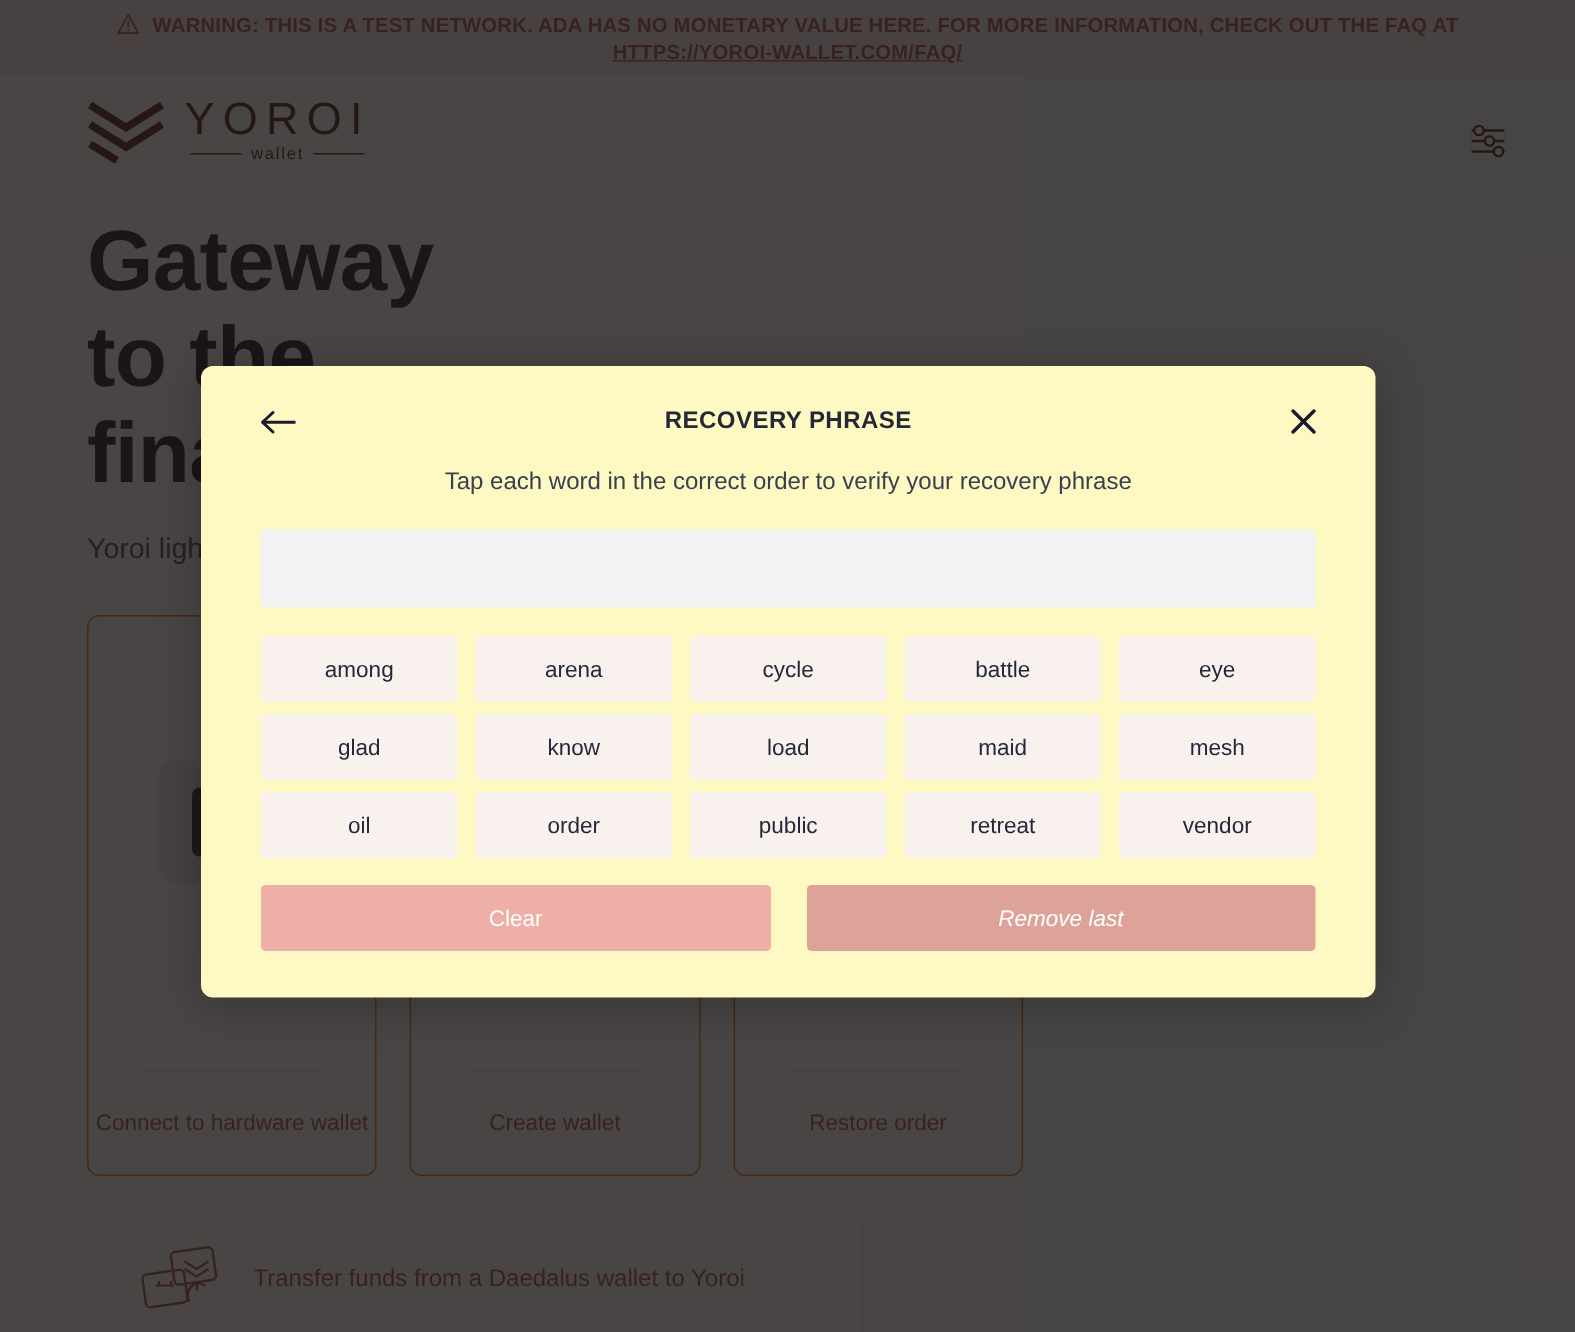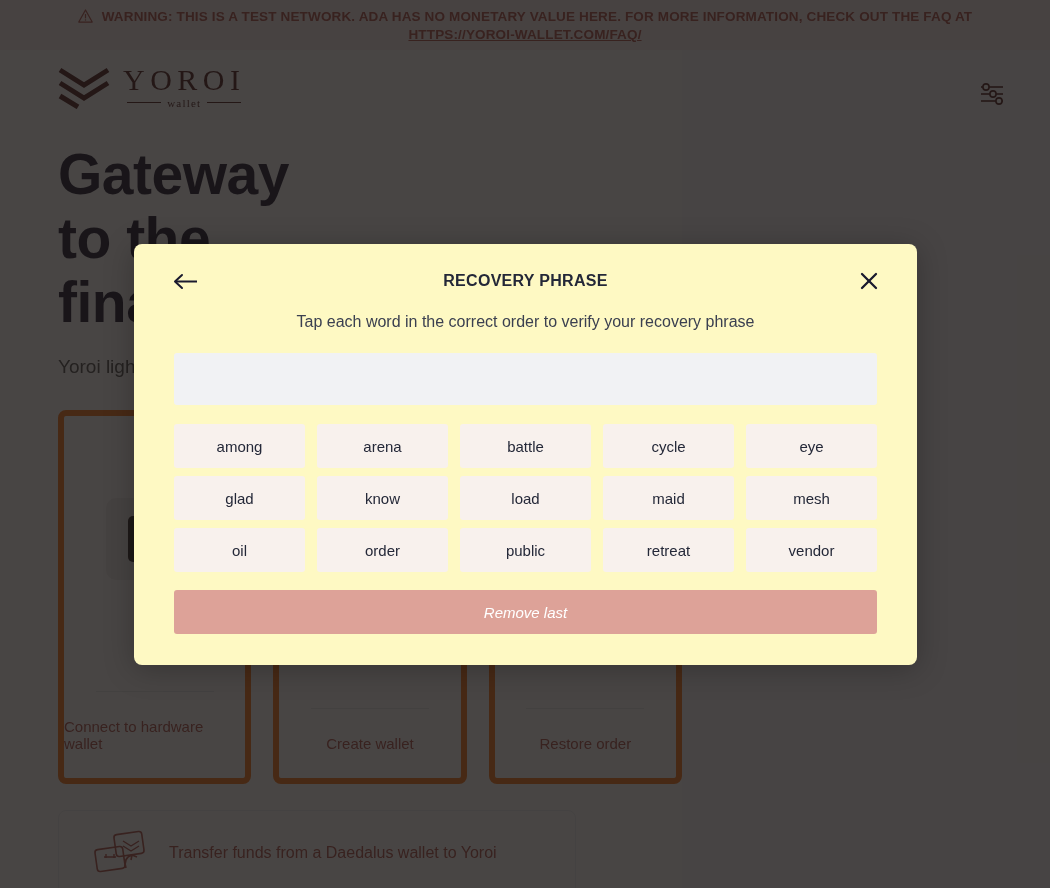--- a/index.html
+++ b/index.html
@@ -69,21 +69,21 @@
 
   
   #topbar {
     height: 73px;
     display: flex;
     align-items: center;
     padding-left: 58px;
   }
   #logo { display: flex; align-items: flex-end; gap: 11px; }
   .logo-mark { width: 54px; height: 42px; display: block; }
-  .logo-word { display: flex; flex-direction: column; align-items: center; gap: 2px; font-family: Liberation Serif, serif;}
+  .logo-word { display: flex; flex-direction: column; align-items: center; gap: 2px;}
   .logo-yoroi {
     font-size: 30px;
     letter-spacing: 5.5px;
     color: #4a1c1c;
     font-weight: 400;
     line-height: 1;
   }
   .logo-sub {
     display: flex;
     align-items: center;
@@ -126,21 +126,21 @@
   
   #cards {
     margin: 32px 0 0 58px;
     display: flex;
     gap: 22px;
   }
   .card {
     width: 243px;
     height: 374px;
     background: #ffffff;
-    border: 6px solid #f97316;
+    border: 1px solid #f97316;
     border-radius: 8px;
     display: flex;
     flex-direction: column;
     align-items: center;
     justify-content: flex-end;
     padding-bottom: 26px;
     cursor: pointer;
   }
   .card-art { flex: 1; display:flex; align-items:center; justify-content:center; width:100%; }
   .card-divider { width: 118px; height: 1px; background: #e6e8ec; margin-bottom: 26px; }
@@ -402,32 +402,33 @@
     </span>
   </div>
 
   <div id="modal-instruction">Tap each word in the correct order to verify your recovery phrase</div>
 
   <div id="phrase-box"></div>
 
   <div id="word-grid">
       <div class="word-chip">among</div>
       <div class="word-chip">arena</div>
+      <div class="word-chip">cycle</div>
       <div class="word-chip">battle</div>
-      <div class="word-chip">cycle</div>
       <div class="word-chip">eye</div>
       <div class="word-chip">glad</div>
       <div class="word-chip">know</div>
       <div class="word-chip">load</div>
       <div class="word-chip">maid</div>
       <div class="word-chip">mesh</div>
       <div class="word-chip">oil</div>
       <div class="word-chip">order</div>
       <div class="word-chip">public</div>
       <div class="word-chip">retreat</div>
       <div class="word-chip">vendor</div>
     </div>
 
   <div id="modal-actions">
+    <button class="action-btn" id="clear-btn">Clear</button>
     <button class="action-btn" id="remove-last-btn">Remove last</button>
   </div>
 
 </div>
 
 </body></html>

